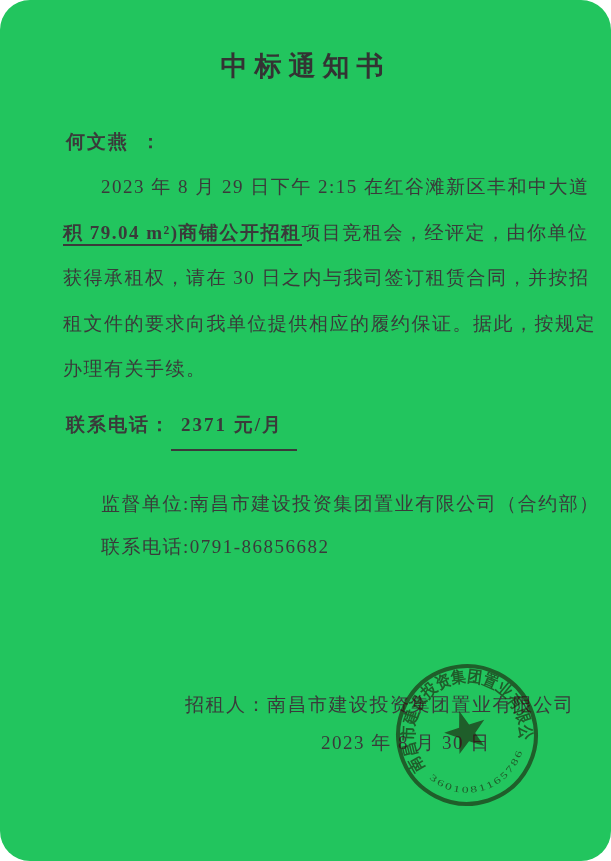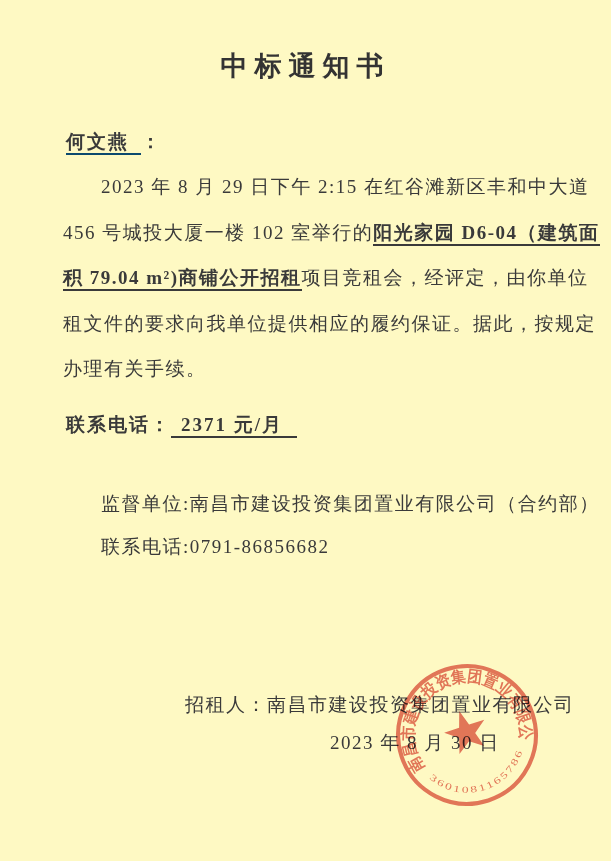--- a/index.html
+++ b/index.html
@@ -5,41 +5,42 @@
   html, body { margin: 0; padding: 0; }
   body {
     width: 611px; height: 861px;
     background: #ffffff;
     font-family: "Liberation Serif", "DejaVu Serif", serif;
     overflow: hidden;
   }
   .page {
     position: relative;
     width: 611px; height: 861px;
-    background: #fef9c3;
+    background: #22c55e;
     color: #3a3a3a;
+    border-radius: 30px;
   }
   .doc-title {
     position: absolute;
     top: 48px; left: 0; width: 100%;
     text-align: center;
     font-size: 27px;
     font-weight: bold;
     letter-spacing: 7px;
     color: #333333;
   }
   .recipient {
     position: absolute;
     left: 66px; top: 129px;
     font-size: 19px;
     font-weight: bold;
     letter-spacing: 2px;
   }
   .recipient .name {
-    border-bottom: 2px solid #0c4a6e;
+    border-bottom: 2px solid #22c55e;
     padding-right: 12px;
     padding-bottom: 1px;
   }
   .para {
     position: absolute;
     left: 63px;
     width: 512px;
     font-size: 19px;
     letter-spacing: 1.5px;
   }
@@ -54,32 +55,32 @@
   }
   .result-line {
     position: absolute;
     left: 66px; top: 412px;
     font-size: 19px;
     font-weight: bold;
     letter-spacing: 2px;
   }
   .result-line .value {
     border-bottom: 2px solid #3a3a3a;
-    padding: 0 14px 1px 10px;
+    padding: 0 14px 14px 10px;
   }
   .lessor-line {
     position: absolute;
     left: 185px; top: 692px;
     font-size: 19px;
     letter-spacing: 1.5px;
     white-space: nowrap;
   }
   .date-line {
     position: absolute;
-    left: 330px; top: 730px;
+    left: 321px; top: 730px;
     font-size: 19px;
     letter-spacing: 1.5px;
     white-space: nowrap;
   }
   .seal {
     position: absolute;
     left: 393px; top: 661px;
     width: 148px; height: 148px;
     transform: rotate(-18deg);
     mix-blend-mode: multiply;
@@ -92,22 +93,22 @@
 <body>
 
 <div class="page">
 
   <div class="doc-title">中标通知书</div>
 
   <div class="recipient"><span class="name">何文燕</span><span>：</span></div>
 
   <div class="para para-1">
       <div class="doc-line indent"><span>2023 年 8 月 29 日下午 2:15 在红谷滩新区丰和中大道</span></div>
-      <div class="doc-line"><span>456 号城投大厦一楼 102 室举行的</span><span class="em-underline">阳光家园 D6-04（建筑面</span></div>
       <div class="doc-line"><span class="em-underline">积 79.04 m²)商铺公开招租</span><span>项目竞租会，经评定，由你单位</span></div>
+      <div class="doc-line"><span>获得承租权，请在 30 日之内与我司签订租赁合同，并按招</span></div>
       <div class="doc-line"><span>租文件的要求向我单位提供相应的履约保证。据此，按规定</span></div>
       <div class="doc-line"><span>办理有关手续。</span></div>
     </div>
 
   <div class="result-line"><span>联系电话：</span><span class="value">2371 元/月</span></div>
 
   <div class="para para-2">
       <div class="doc-line indent"><span>监督单位:南昌市建设投资集团置业有限公司（合约部）</span></div>
       <div class="doc-line indent"><span>联系电话:0791-86856682</span></div>
     </div>

